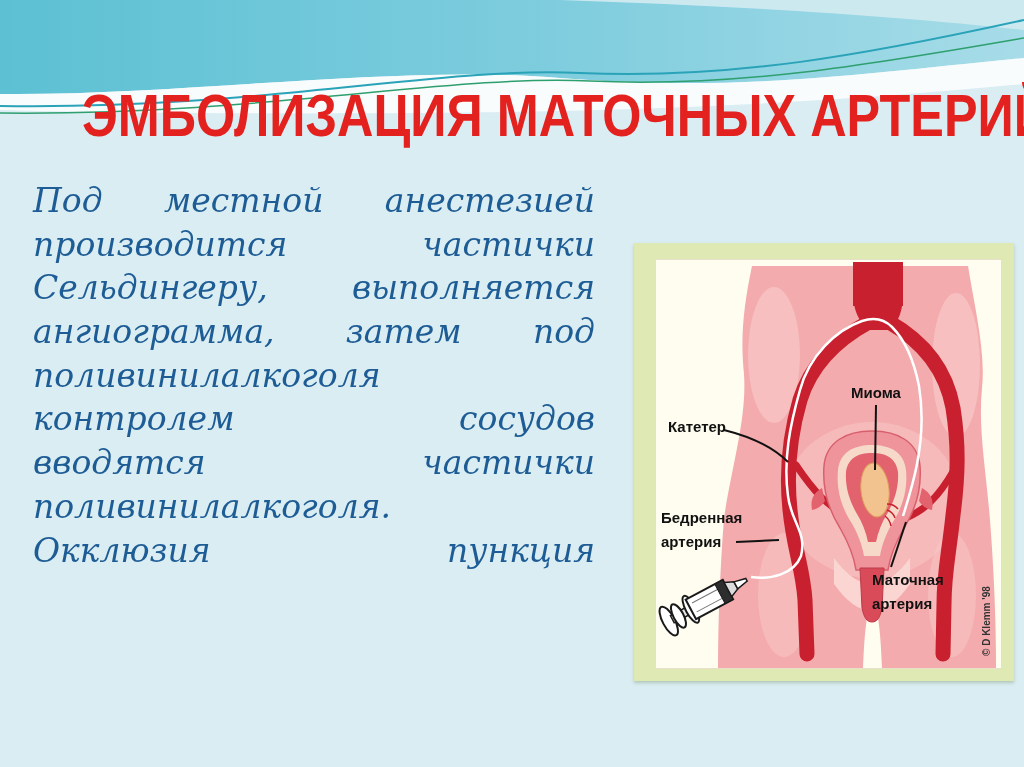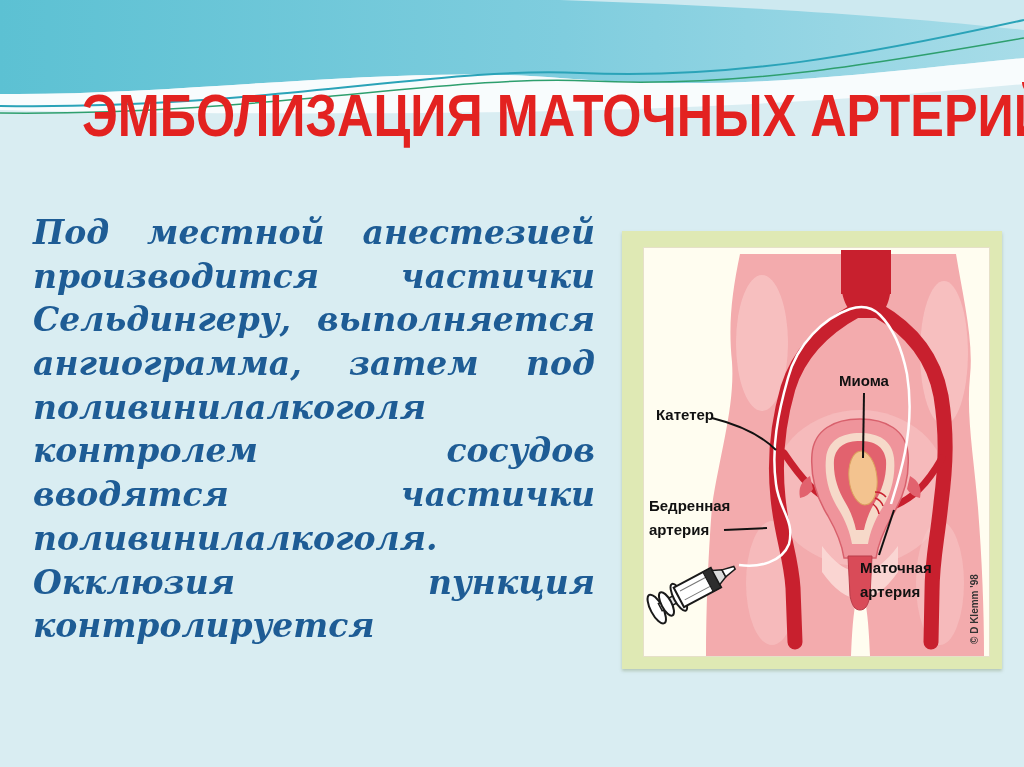--- a/index.html
+++ b/index.html
@@ -9,26 +9,26 @@
   }
   .bg-waves{position:absolute;top:0;left:0;display:block;}
   .title{
     position:absolute;top:86px;left:0;width:1024px;text-align:center;
     font-family:"Liberation Sans",sans-serif;font-weight:700;font-size:60px;line-height:1;
     color:#e32220;white-space:nowrap;transform:scaleX(.84);transform-origin:50% 50%;
   }
   .body-text{
     position:absolute;left:33px;top:179px;width:562px;
     font-family:"DejaVu Serif","Liberation Serif",serif;
-    font-style:italic;font-weight:700;font-size:33px;color:#1e5c95;margin-top:32px;
+    font-style:italic;font-weight:400;font-size:33px;color:#1e5c95;
   }
   .bt-line{height:43.7px;line-height:43.7px;text-align:justify;text-align-last:justify;overflow:visible;}
   .bt-line.last-left{text-align-last:left;}
   .panel{
-    position:absolute;left:622px;top:231px;width:380px;height:438px;margin:0;
+    position:absolute;left:622px;top:231px;width:380px;height:438px;margin:12px;
     background:#dfe9b4;box-shadow:0 2px 3px rgba(110,130,80,.35);
   }
   .panel svg{position:absolute;left:21px;top:16px;background:#fffdf0;border:1px solid #e6e0c8;}
 </style>
 </head>
 <body>
 
 <div class="slide">
 
   <svg class="bg-waves" width="1024" height="190" viewBox="0 0 1024 190" aria-hidden="true">
@@ -52,21 +52,20 @@
   <div class="body-text">
     <div class="bt-line">Под местной анестезией</div>
     <div class="bt-line">производится частички</div>
     <div class="bt-line">Сельдингеру, выполняется</div>
     <div class="bt-line">ангиограмма, затем под</div>
     <div class="bt-line last-left">поливинилалкоголя</div>
     <div class="bt-line">контролем сосудов</div>
     <div class="bt-line">вводятся частички</div>
     <div class="bt-line last-left">поливинилалкоголя.</div>
     <div class="bt-line">Окклюзия пункция</div>
-    <div class="bt-line last-left">контролируется</div>
   </div>
 
   <figure class="panel">
     <svg width="345" height="408" viewBox="0 0 345 408">
 
       <g>
         <path d="M96,6 C88,44 84,76 88,114 C91,158 76,205 68,258 C64,310 62,362 62,408
                  L207,408 C208,385 209,365 213,348 C215,342 218,342 220,348 C224,365 225,385 226,408
                  L340,408 C340,362 338,312 334,260 C330,210 322,168 326,128 C330,92 318,44 312,6 Z" fill="#f3abad"></path>
         <ellipse cx="118" cy="95" rx="26" ry="68" fill="#f8c6c6" opacity="0.75"></ellipse>

